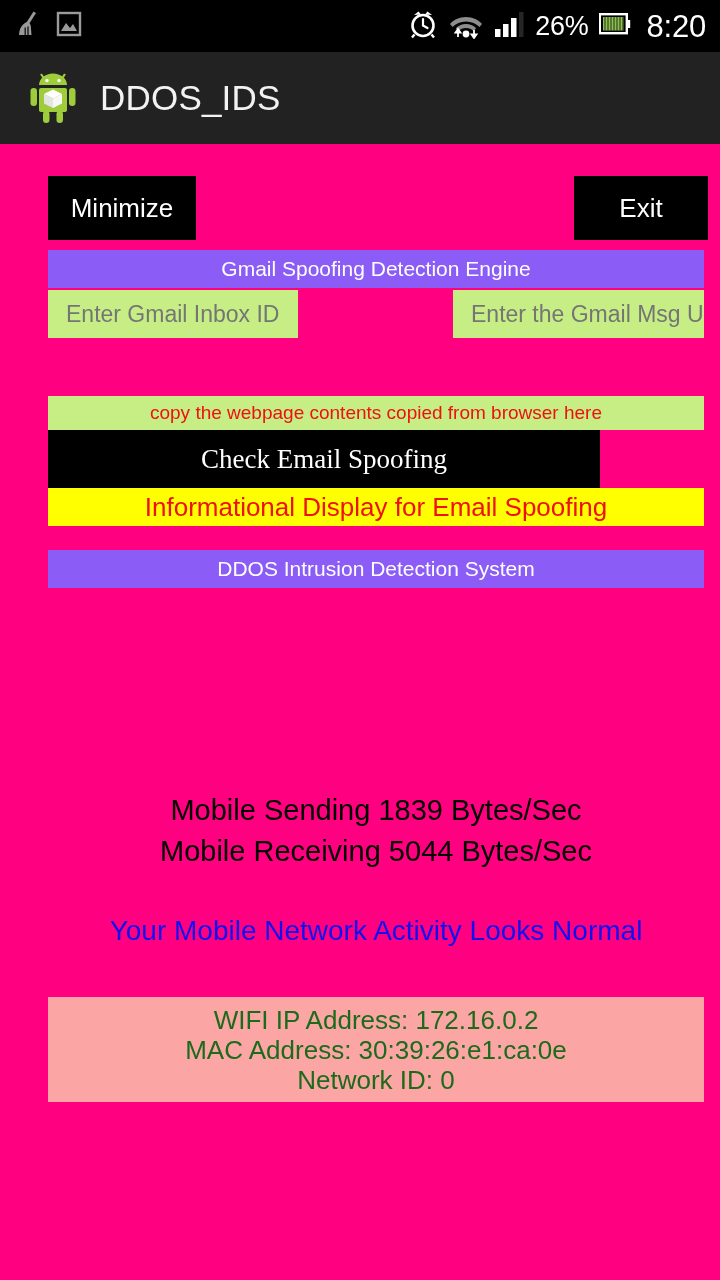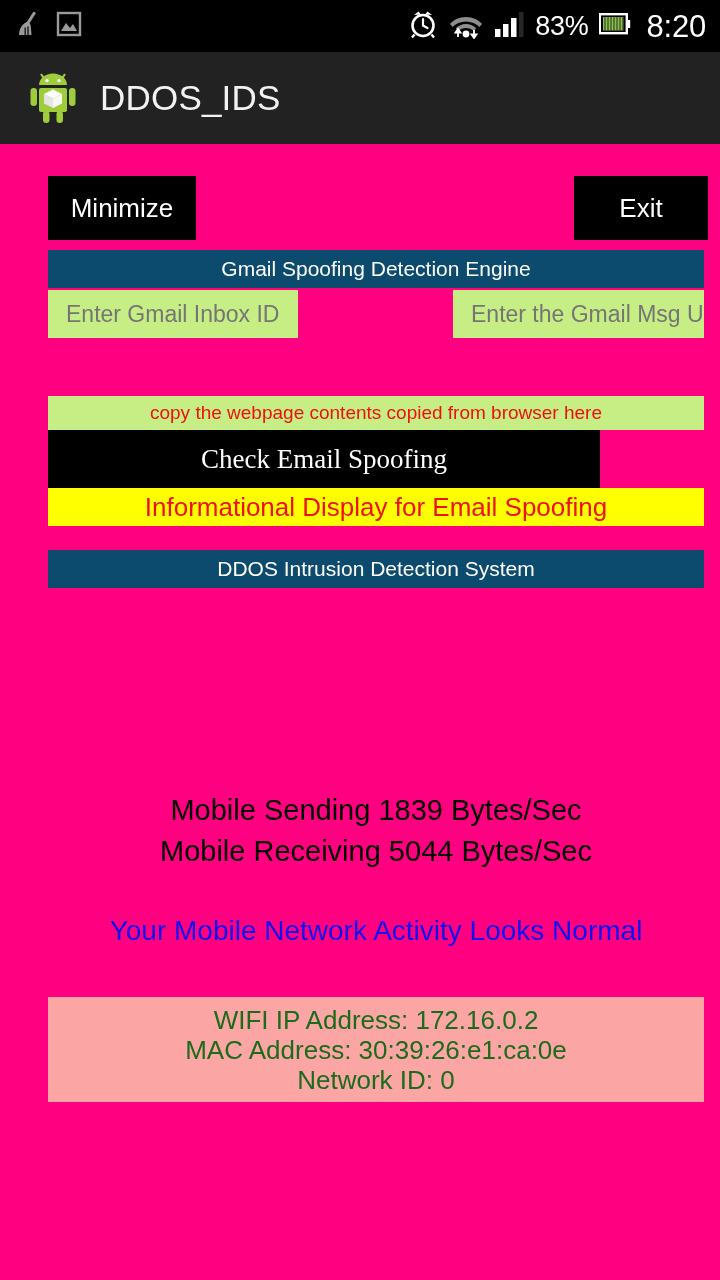--- a/index.html
+++ b/index.html
@@ -106,21 +106,21 @@
     width: 148px; height: 64px;
     font-size: 26px;
   }
   #btn-exit {
     left: 558px; top: 32px;
     width: 134px; height: 64px;
     font-size: 26px;
   }
 
   .blue-bar {
-    background: #0c4a6e;
+    background: #8b5cf6;
     color: #ffffff;
     display: flex;
     align-items: center;
     justify-content: center;
     font-size: 21px;
     box-sizing: border-box;
     font-family: "Liberation Sans", sans-serif;
   }
   #bar-gmail-engine {
     left: 32px; top: 106px;
@@ -290,21 +290,21 @@
         </svg>
       </span>
       <span class="sb-icon">
         <svg width="30" height="30" viewBox="0 0 30 30">
           <rect x="1" y="20" width="5.5" height="8" fill="#ffffff"></rect>
           <rect x="9" y="15" width="5.5" height="13" fill="#ffffff"></rect>
           <rect x="17" y="9" width="5.5" height="19" fill="#ffffff"></rect>
           <rect x="25" y="3" width="4.5" height="25" fill="#ffffff" opacity="0.15"></rect>
         </svg>
       </span>
-      <span class="sb-pct">83%</span>
+      <span class="sb-pct">26%</span>
       <span class="sb-icon">
         <svg width="32" height="22" viewBox="0 0 32 22">
           <rect x="0.8" y="1.2" width="27" height="19" fill="none" stroke="#ffffff" stroke-width="2.4"></rect>
           <rect x="28" y="7" width="3.2" height="8" fill="#ffffff"></rect>
           <rect x="4" y="4" width="20.5" height="13.5" fill="#8BC34A"></rect>
           <path d="M6 4 L6 17.5 M9 4 L9 17.5 M12 4 L12 17.5 M15 4 L15 17.5 M18 4 L18 17.5 M21 4 L21 17.5 M24 4 L24 17.5" stroke="#1a1a1a" stroke-width="0.9"></path>
         </svg>
       </span>
       <span class="sb-clock">8:20</span>
     </div>

